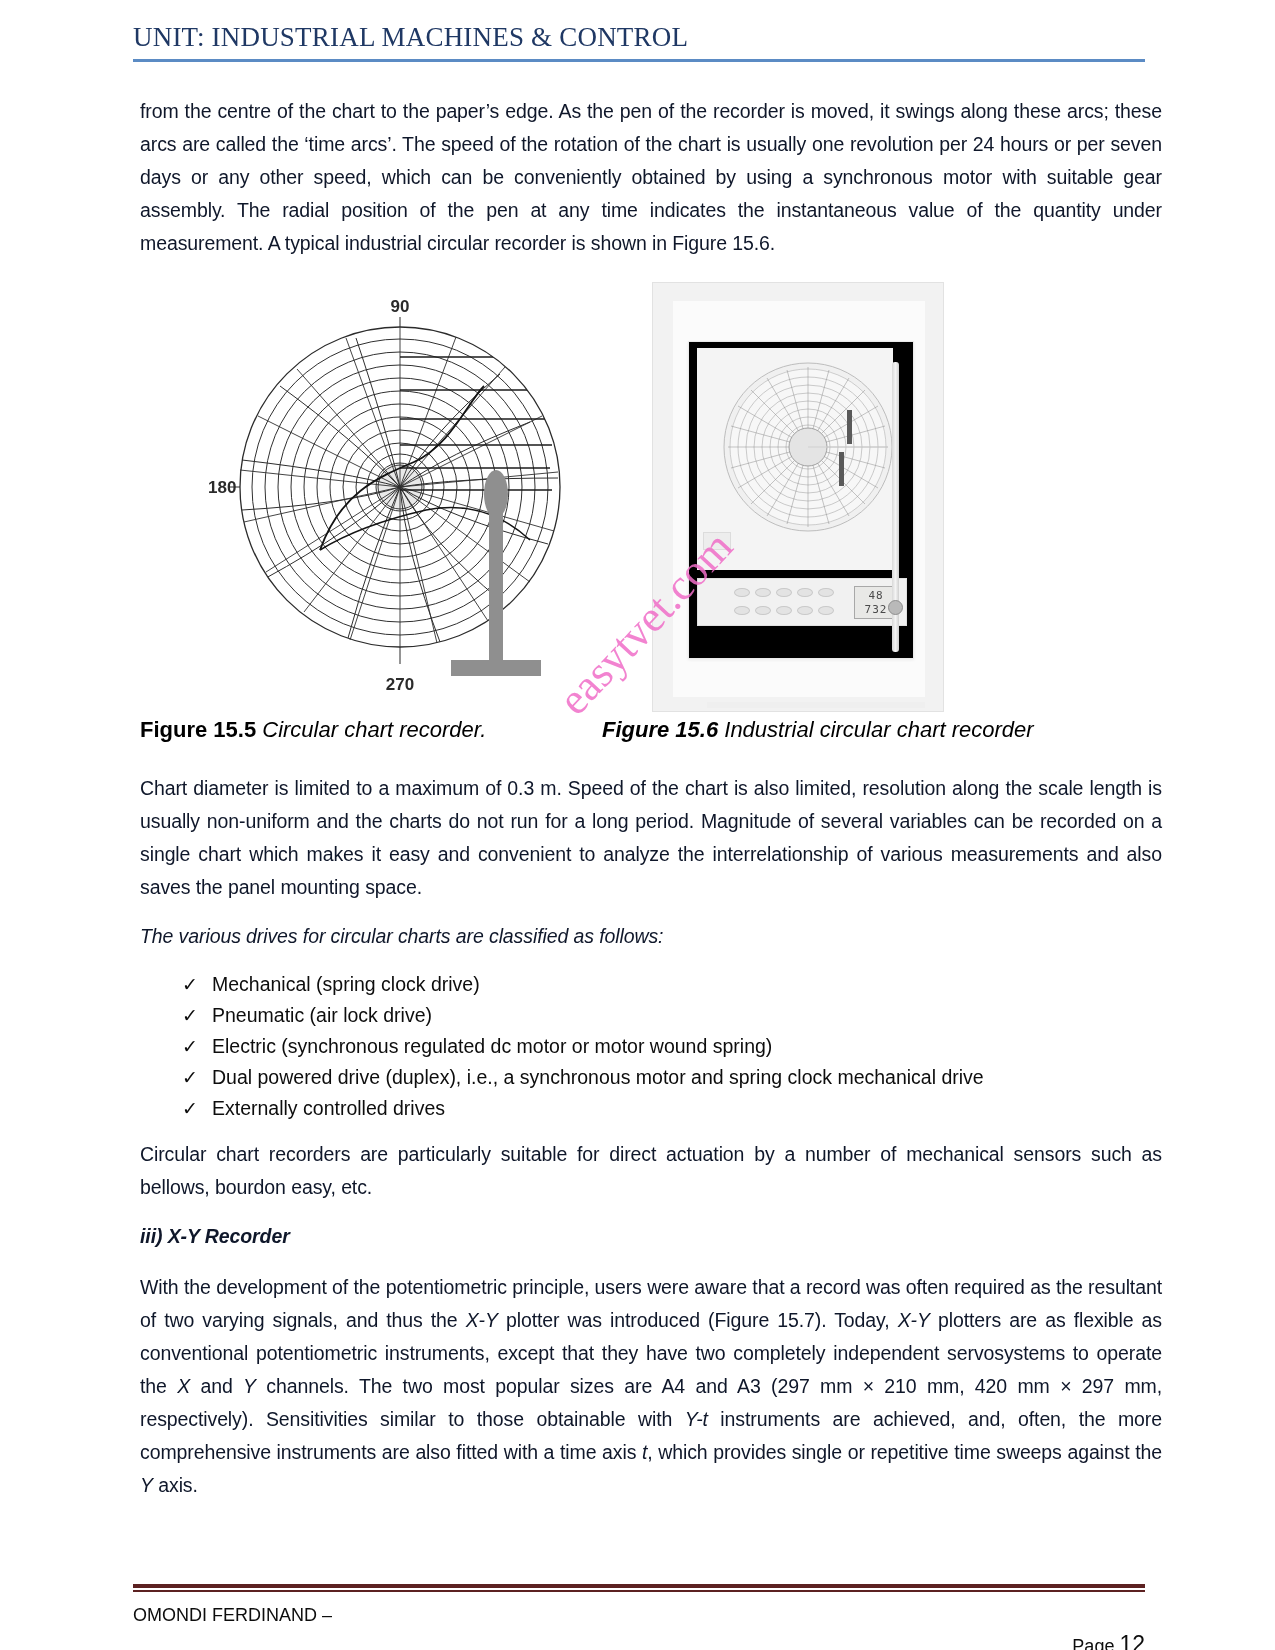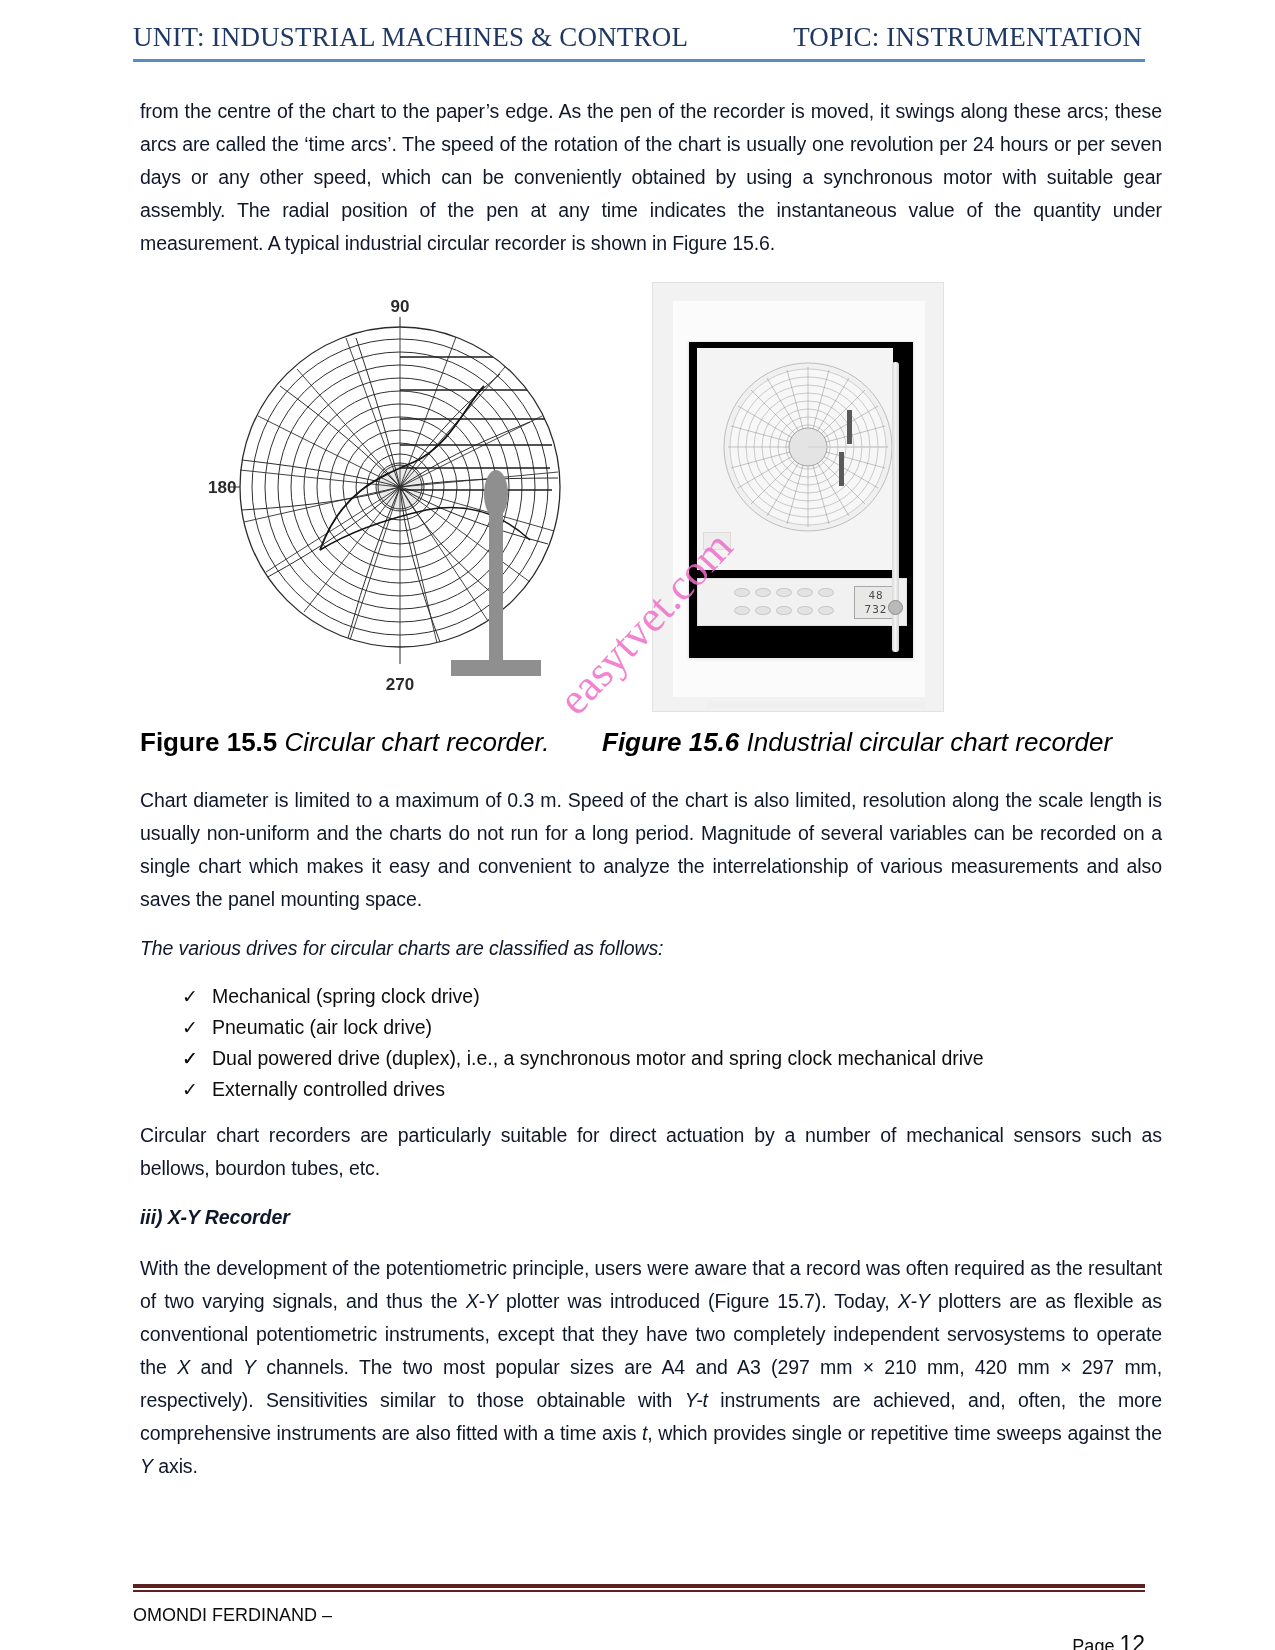--- a/index.html
+++ b/index.html
@@ -201,22 +201,22 @@
     top: 360px;
     width: 218px;
     height: 6px;
     background: #efefef;
   }
 
   
   .captions {
     position: relative;
     height: 34px;
-    margin-top: 16px;
-    font-size: 26px;
+    margin-top: 4px;
+    font-size: 22px;
     line-height: 28px;
   }
   .cap-left { position: absolute; left: 0; top: 0; }
   .cap-right { position: absolute; left: 462px; top: 0; }
 
   
   ul.checklist {
     list-style: none;
     margin: 0 0 14px 0;
     padding: 0;
@@ -281,21 +281,20 @@
 </style>
 </head>
 <body>
 
 <div class="page">
 
   <div class="header">
     <div class="header-row">
       <span class="header-left">UNIT: INDUSTRIAL MACHINES &amp; CONTROL</span>
       <span class="header-gap"></span>
-      <span class="header-right">TOPIC: INSTRUMENTATION</span>
     </div>
     <div class="header-rule"></div>
   </div>
 
   <div class="watermark">easytvet.com</div>
 
   <div class="content">
 
     <p class="body">from the centre of the chart to the paper’s edge. As the pen of the recorder is moved, it swings along these arcs; these arcs are called the ‘time arcs’. The speed of the rotation of the chart is usually one revolution per 24 hours or per seven days or any other speed, which can be conveniently obtained by using a synchronous motor with suitable gear assembly. The radial position of the pen at any time indicates the instantaneous value of the quantity under measurement. A typical industrial circular recorder is shown in Figure 15.6.</p>
 
@@ -487,32 +486,33 @@
       <li>
         <span class="ck">✓</span>
         <span>Mechanical (spring clock drive)</span>
       </li>
       <li>
         <span class="ck">✓</span>
         <span>Pneumatic (air lock drive)</span>
       </li>
       <li>
         <span class="ck">✓</span>
+        <span>Electric (synchronous regulated dc motor or motor wound spring)</span>
       </li>
       <li>
         <span class="ck">✓</span>
         <span>Dual powered drive (duplex), i.e., a synchronous motor and spring clock mechanical drive</span>
       </li>
       <li>
         <span class="ck">✓</span>
         <span>Externally controlled drives</span>
       </li>
     </ul>
 
-    <p class="body">Circular chart recorders are particularly suitable for direct actuation by a number of mechanical sensors such as bellows, bourdon tubes, etc.</p>
+    <p class="body">Circular chart recorders are particularly suitable for direct actuation by a number of mechanical sensors such as bellows, bourdon easy, etc.</p>
 
     <p class="body bi" style="margin-bottom:18px;">iii)   X-Y Recorder</p>
 
     <p class="body"><span>With the development of the potentiometric principle, users were aware that a record was often required as the resultant of two varying signals, and thus the </span><span class="italic">X-Y</span><span> plotter was introduced (Figure 15.7). Today, </span><span class="italic">X-Y</span><span> plotters are as flexible as conventional potentiometric instruments, except that they have two completely independent servosystems to operate the </span><span class="italic">X</span><span> and </span><span class="italic">Y</span><span> channels. The two most popular sizes are A4 and A3 (297 mm × 210 mm, 420 mm × 297 mm, respectively).  Sensitivities similar to those obtainable with </span><span class="italic">Y-t</span><span> instruments are achieved, and, often, the more comprehensive instruments are also fitted with a time axis </span><span class="italic">t</span><span>, which provides single or repetitive time sweeps against the </span><span class="italic">Y</span><span> axis.</span></p>
 
   </div>
 
   <div class="footer">
     <div class="footer-rule-top"></div>
     <div class="footer-rule-gap"></div>

